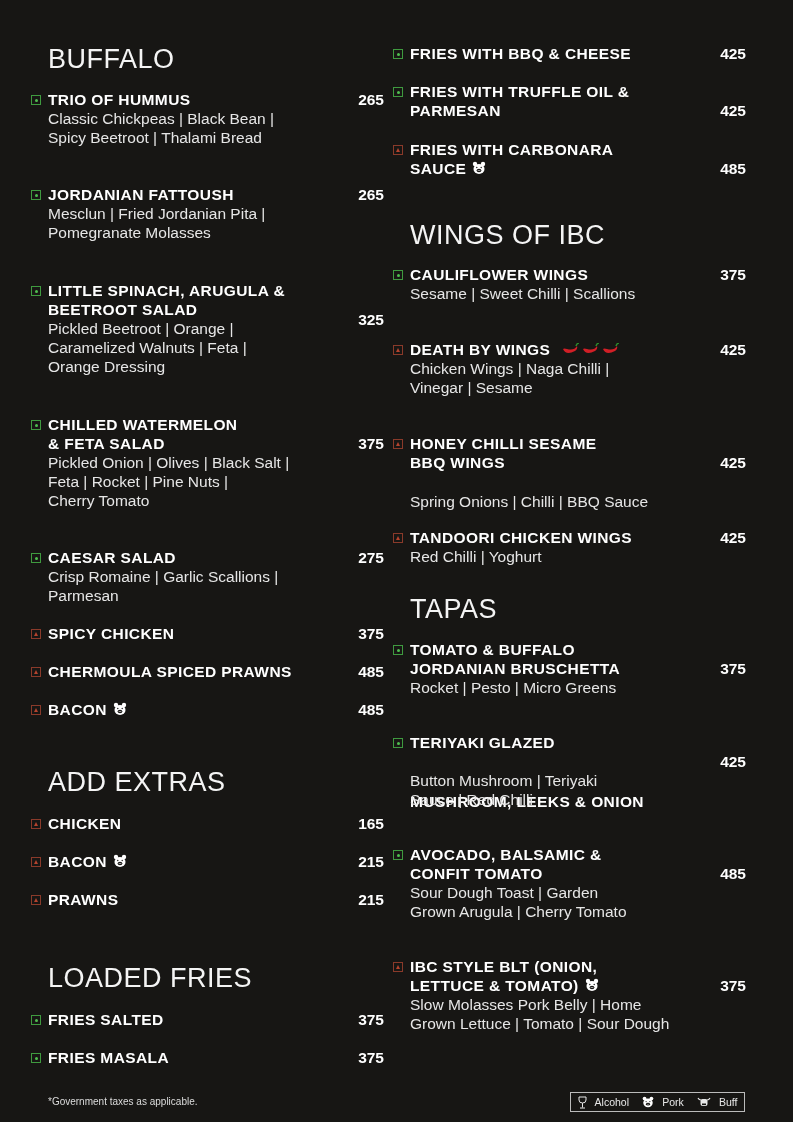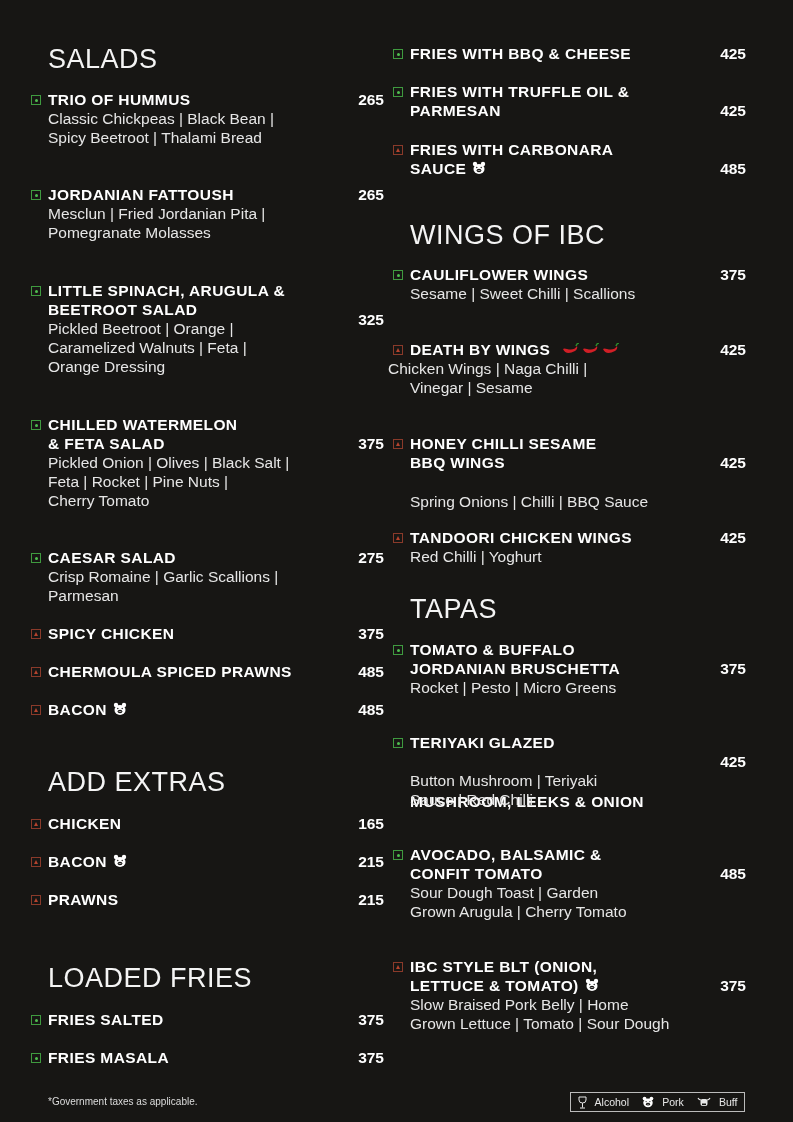--- a/index.html
+++ b/index.html
@@ -38,21 +38,21 @@
       <circle cx="4.8" cy="6.5" r="0.7" fill="#171614"></circle>
         <circle cx="9.2" cy="6.5" r="0.7" fill="#171614"></circle>
     </symbol>
     <symbol id="chili" viewBox="0 0 20 14">
       <path d="M2 6 Q5 13 14 8 Q17 6 16 3 Q13 8 6 6 Q3 5 2 6Z" fill="#d21f26"></path>
       <path d="M15 3 Q16 0 18 0" stroke="#2e8b2e" stroke-width="1.5" fill="none"></path>
     </symbol>
   </defs>
 </svg>
 
-<h2 class="sec" style="left:48px;top:46px">SALADS</h2>
+<h2 class="sec" style="left:48px;top:46px">BUFFALO</h2>
 
 <div class="item">
   <span class="dot veg" style="left:31px;top:95px"></span>
   <span class="name" style="left:48px;top:90px">TRIO OF HUMMUS</span>
   <span class="price" style="left:344px;top:90px">265</span>
   <span class="desc" style="left:48px;top:109px">Classic Chickpeas | Black Bean |</span>
   <span class="desc" style="left:48px;top:128px">Spicy Beetroot | Thalami Bread</span>
 </div>
 
 <div class="item">
@@ -176,21 +176,21 @@
   <span class="dot nonveg" style="left:393px;top:345px"></span>
   <span class="name" style="left:410px;top:340px"><span>DEATH BY WINGS</span>
     <span style="margin-left:6px"><svg class="chili" width="20" height="14">
           <use href="#chili"></use>
         </svg><svg class="chili" width="20" height="14">
           <use href="#chili"></use>
         </svg><svg class="chili" width="20" height="14">
           <use href="#chili"></use>
         </svg></span></span>
   <span class="price" style="left:706px;top:340px">425</span>
-  <span class="desc" style="left:388px;top:359px">Chicken Wings | Naga Chilli |</span>
+  <span class="desc" style="left:410px;top:359px">Chicken Wings | Naga Chilli |</span>
   <span class="desc" style="left:410px;top:378px">Vinegar | Sesame</span>
 </div>
 <div class="item">
   <span class="dot nonveg" style="left:393px;top:439px"></span>
   <span class="name" style="left:410px;top:434px">HONEY CHILLI SESAME</span>
   <span class="name" style="left:410px;top:453px">BBQ WINGS</span>
   <span class="price" style="left:706px;top:453px">425</span>
   <span class="desc" style="left:410px;top:492px">Spring Onions | Chilli | BBQ Sauce</span>
 </div>
 <div class="item">
@@ -225,21 +225,21 @@
   <span class="desc" style="left:410px;top:883px">Sour Dough Toast | Garden</span>
   <span class="desc" style="left:410px;top:902px">Grown Arugula | Cherry Tomato</span>
 </div>
 <div class="item">
   <span class="dot nonveg" style="left:393px;top:962px"></span>
   <span class="name" style="left:410px;top:957px">IBC STYLE BLT (ONION,</span>
   <span class="name" style="left:410px;top:976px"><span>LETTUCE &amp; TOMATO)</span><svg class="pig" width="14" height="14">
         <use href="#pig"></use>
       </svg></span>
   <span class="price" style="left:706px;top:976px">375</span>
-  <span class="desc" style="left:410px;top:995px">Slow Braised Pork Belly | Home</span>
+  <span class="desc" style="left:410px;top:995px">Slow Molasses Pork Belly | Home</span>
   <span class="desc" style="left:410px;top:1014px">Grown Lettuce | Tomato | Sour Dough</span>
 </div>
 
 <div class="footnote">*Government taxes as applicable.</div>
 
 <div class="legend">
   <span class="li">
     <svg width="9" height="13" viewBox="0 0 9 13">
       <path d="M1 1 H8 V4 Q8 7 4.5 7 Q1 7 1 4 Z" fill="none" stroke="#e8e8e8" stroke-width="1"></path>
       <line x1="4.5" y1="7" x2="4.5" y2="11.5" stroke="#e8e8e8"></line>

